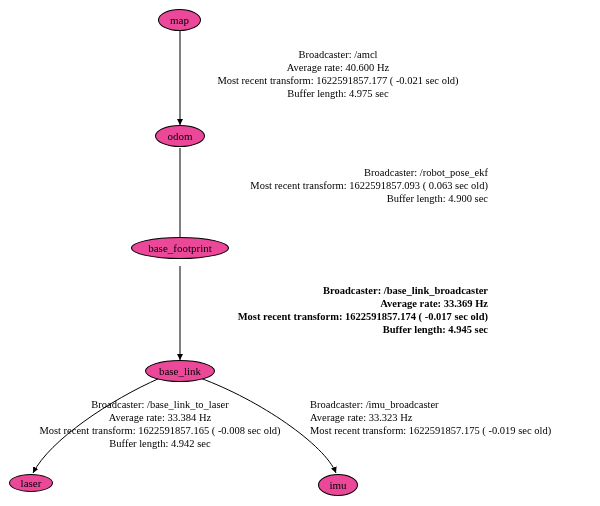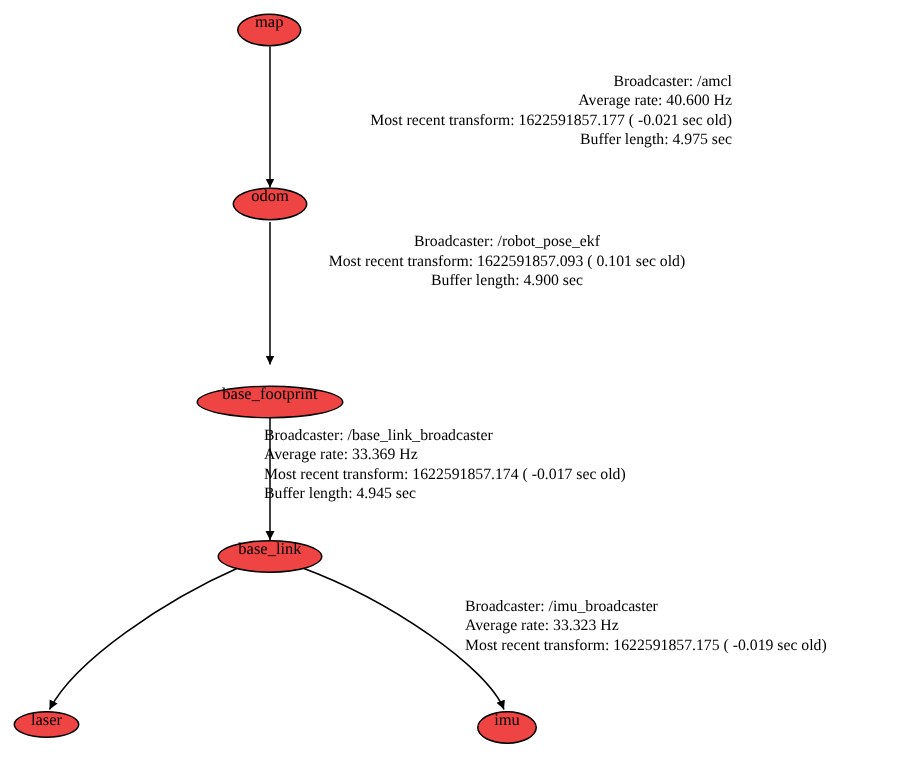--- a/index.html
+++ b/index.html
@@ -22,24 +22,25 @@
     position: absolute;
     left: 0; top: 0;
     width: 600px;
     height: 506px;
     pointer-events: none;
   }
   .node {
     position: absolute;
     border: 1px solid #000;
     border-radius: 50%;
-    background: #ef4444;
+    background: #ec4899;
     text-align: center;
     line-height: 1;
     display: flex;
+    align-items: center;
     justify-content: center;
     font-size: 11px;
     white-space: nowrap;
     box-sizing: border-box;
   }
   .edgelabel {
     position: absolute;
     text-align: center;
     font-size: 10.5px;
     line-height: 1.25;
@@ -69,56 +70,62 @@
 </svg>
 
 <div class="node" style="left:158px; top:9px; width:43px; height:22px;">
   <span>map</span>
 </div>
 
 <div class="node" style="left:155px; top:125px; width:50px; height:22px;">
   <span>odom</span>
 </div>
 
-<div class="node" style="left:131px; top:257px; width:98px; height:22px;">
+<div class="node" style="left:131px; top:237px; width:98px; height:22px;">
   <span>base_footprint</span>
 </div>
 
 <div class="node" style="left:145px; top:360px; width:70px; height:22px;">
   <span>base_link</span>
 </div>
 
 <div class="node" style="left:9px; top:474px; width:44px; height:18px;">
   <span>laser</span>
 </div>
 
 <div class="node" style="left:318px; top:474px; width:40px; height:22px;">
   <span>imu</span>
 </div>
 
-<div class="edgelabel" style="left:188px; top:48px; width:300px; text-align:right;">
+<div class="edgelabel" style="left:188px; top:48px; width:300px; text-align:center;">
   <div>Broadcaster: /amcl</div>
   <div>Average rate: 40.600 Hz</div>
   <div>Most recent transform: 1622591857.177 ( -0.021 sec old)</div>
   <div>Buffer length: 4.975 sec</div>
 </div>
 
-<div class="edgelabel" style="left:188px; top:155px; width:300px; text-align:center;">
+<div class="edgelabel" style="left:188px; top:166px; width:300px; text-align:right;">
   <div>Broadcaster: /robot_pose_ekf</div>
-  <div>Most recent transform: 1622591857.093 ( 0.101 sec old)</div>
+  <div>Most recent transform: 1622591857.093 ( 0.063 sec old)</div>
   <div>Buffer length: 4.900 sec</div>
 </div>
 
-<div class="edgelabel" style="left:176px; top:284px; width:300px; text-align:left;">
+<div class="edgelabel" style="left:188px; top:284px; width:300px; text-align:right;font-weight:bold;">
   <div>Broadcaster: /base_link_broadcaster</div>
   <div>Average rate: 33.369 Hz</div>
   <div>Most recent transform: 1622591857.174 ( -0.017 sec old)</div>
   <div>Buffer length: 4.945 sec</div>
 </div>
 
+<div class="edgelabel" style="left:20px; top:398px; width:280px; text-align:center;">
+  <div>Broadcaster: /base_link_to_laser</div>
+  <div>Average rate: 33.384 Hz</div>
+  <div>Most recent transform: 1622591857.165 ( -0.008 sec old)</div>
+  <div>Buffer length: 4.942 sec</div>
+</div>
 
 <div class="edgelabel" style="left:310px; top:398px; width:280px; text-align:left;">
   <div>Broadcaster: /imu_broadcaster</div>
   <div>Average rate: 33.323 Hz</div>
   <div>Most recent transform: 1622591857.175 ( -0.019 sec old)</div>
 </div>
 
 </div>
 
 </body></html>

